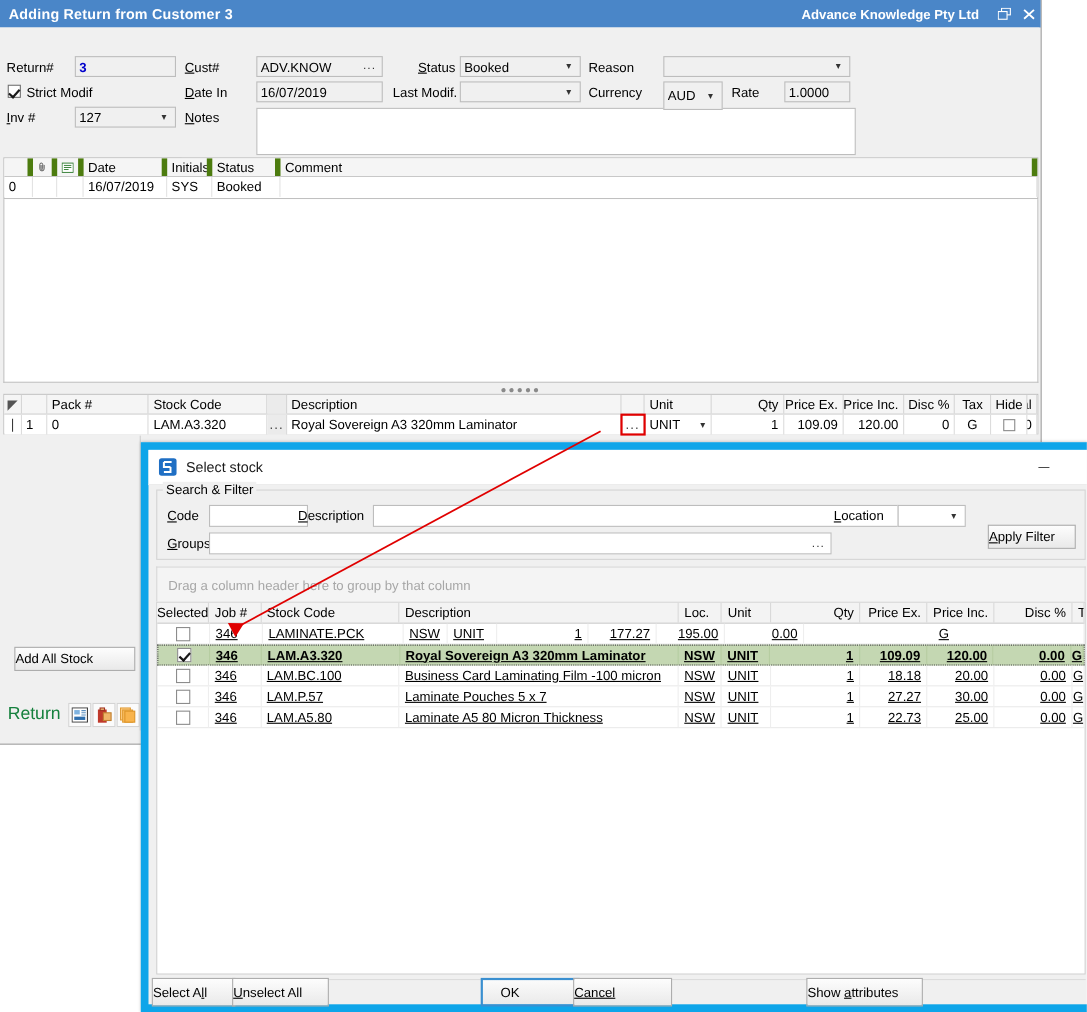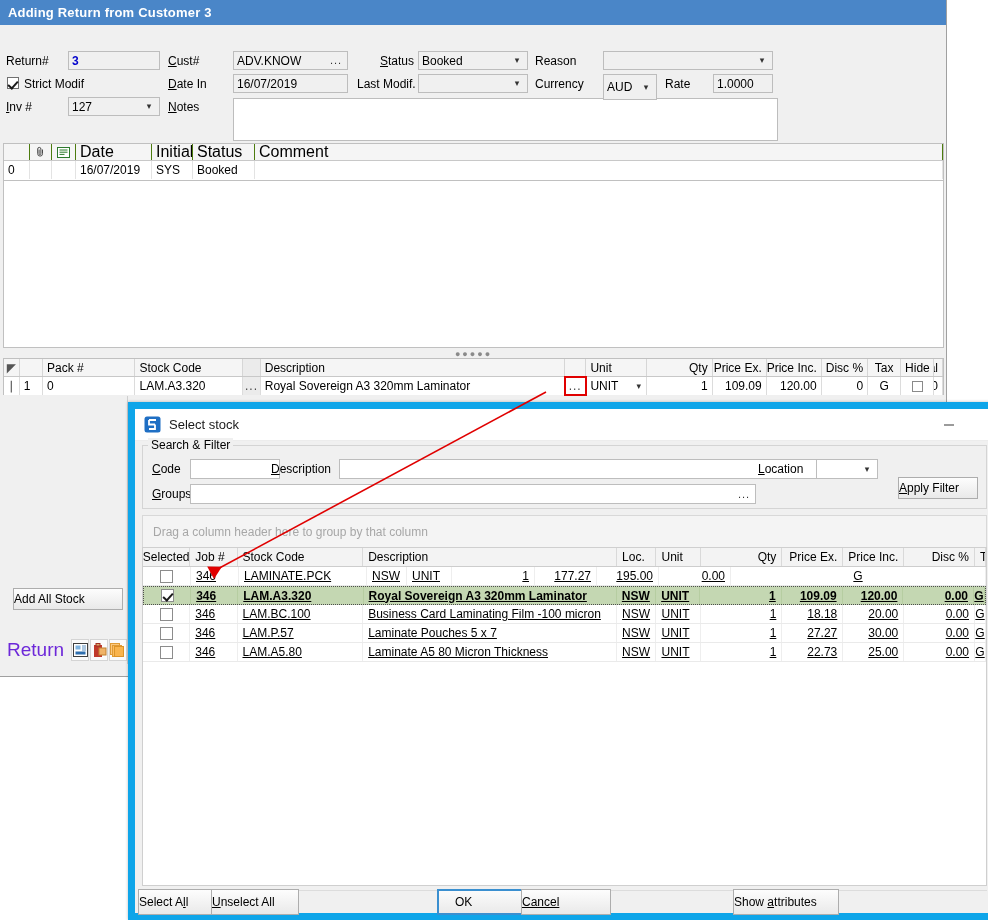--- a/index.html
+++ b/index.html
@@ -64,21 +64,21 @@
     border: solid #1a1a1a; border-width: 0 2px 2px 0; transform: rotate(42deg);
   }
   .notes-box {
     position:absolute; background:#ffffff; border:1px solid #bdbdbd;
   }
 
   
   .status-grid { position:absolute; left:3px; top:143px; width:941px; height:38px; background:#fff;
                  border:1px solid #c0c0c0; }
   .sg-head { display:flex; height:17px; background:#f5f5f5; border-bottom:1px solid #c8c8c8; }
-  .sg-head > div { border-right:1px solid #4d7c0f; padding:1px 4px; font-size:16px;
+  .sg-head > div { border-right:5px solid #4d7c0f; padding:1px 4px; font-size:12px;
                    display:flex; align-items:center; overflow:hidden; white-space:nowrap; }
   .sg-row { display:flex; height:18px; background:#fff; }
   .sg-row > div { border-right:1px solid #e3e3e3; padding:1px 4px; font-size:12px;
                   display:flex; align-items:center; overflow:hidden; white-space:nowrap; }
   .c-w0 { width:26px; } .c-w1 { width:22px; justify-content:center; }
   .c-w2 { width:24px; justify-content:center; } .c-w3 { width:76px; }
   .c-w4 { width:41px; } .c-w5 { width:62px; } .c-w6 { flex:1; }
 
   .white-canvas { position:absolute; left:3px; top:181px; width:941px; height:167px; background:#fff;
                   border-left:1px solid #c0c0c0; border-right:1px solid #c0c0c0;
@@ -126,21 +126,21 @@
   .btn {
     background: linear-gradient(#fdfdfd,#e9e9e9);
     border:1px solid #adadad; font-size:12px; color:#000;
     display:flex; align-items:center; justify-content:flex-start;
     font-family:"Liberation Sans", sans-serif; white-space:nowrap;
   }
   .btn u { text-decoration: underline; }
   #add-all-stock { position:absolute; left:10px; top:192px; width:110px; height:22px; }
   .tabstrip { position:absolute; left:0px; top:638px; width:128px; height:24px;
               display:flex; align-items:center; }
-  .tab-return { font-size:19px; color:#6d28d9; padding:0 7px; }
+  .tab-return { font-size:16px; color:#15803d; padding:0 7px; }
   .tabico { width:26px; height:22px; border:1px solid #d4d4d4; background:#fbfbfb;
             display:flex; align-items:center; justify-content:center; margin-right:1px; }
   .bottom-strip { position:absolute; left:3px; top:664px; width:941px; height:11px; background:#f0f0f0;}
 
   
   .dialog {
     position:absolute; left:128px; top:402px; width:943px; height:518px;
     background:#f0f0f0; border:7px solid #0ea5e9;
     box-shadow: 0 0 3px rgba(0,0,0,.25);
   }
@@ -211,20 +211,34 @@
 </style>
 </head>
 <body>
 
 <div id="root">
 
   <div class="main-window">
 
     <div class="titlebar">
       <div class="titlebar-text">Adding Return from Customer 3</div>
+      <div class="titlebar-right">
+        <div class="titlebar-company">Advance Knowledge Pty Ltd</div>
+        <div class="tb-btn">
+          <svg width="13" height="12" viewBox="0 0 13 12">
+              <rect x="3.5" y="0.5" width="8" height="6" fill="none" stroke="#fff"></rect>
+              <rect x="0.5" y="3.5" width="8" height="7" fill="#4a86c8" stroke="#fff"></rect>
+            </svg>
+        </div>
+        <div class="tb-btn">
+          <svg width="13" height="12" viewBox="0 0 13 12">
+              <path d="M2 2 L11 10 M11 2 L2 10" stroke="#fff" stroke-width="1.7" fill="none"></path>
+            </svg>
+        </div>
+      </div>
     </div>
 
     <div class="form-area">
 
       <div class="lbl" style="left:6px; top:29px;">Return#</div>
       <div class="fld" style="left:68px; top:26px; width:92px; height:19px;">
         <span class="val blue">3</span>
       </div>
 
       <div class="chk checked" style="left:7px; top:52px;"></div>

